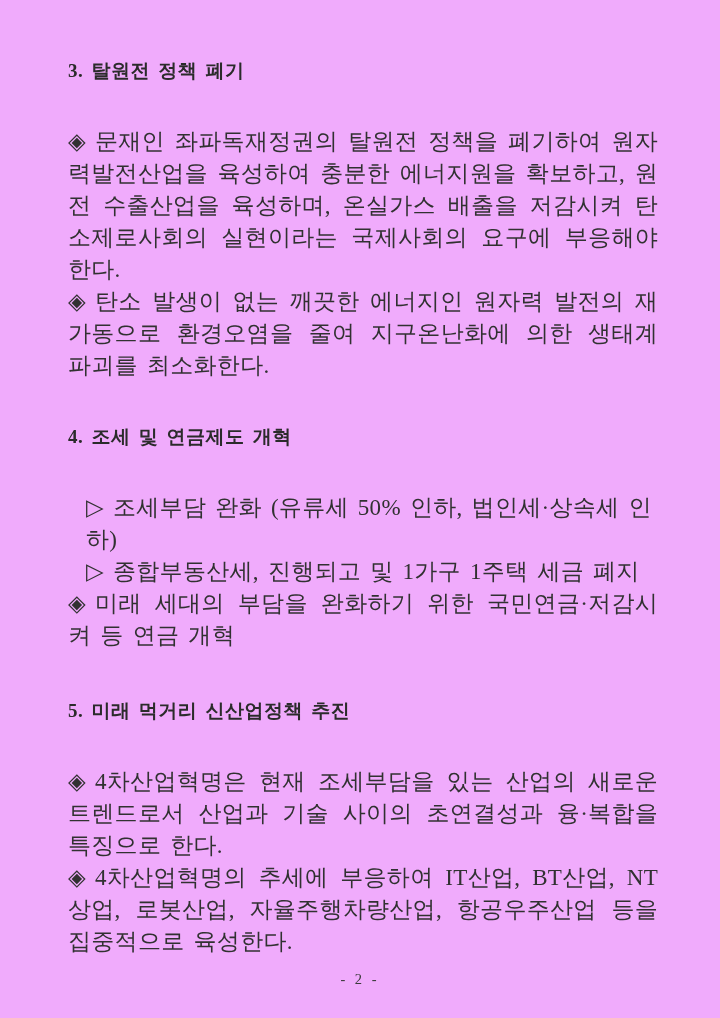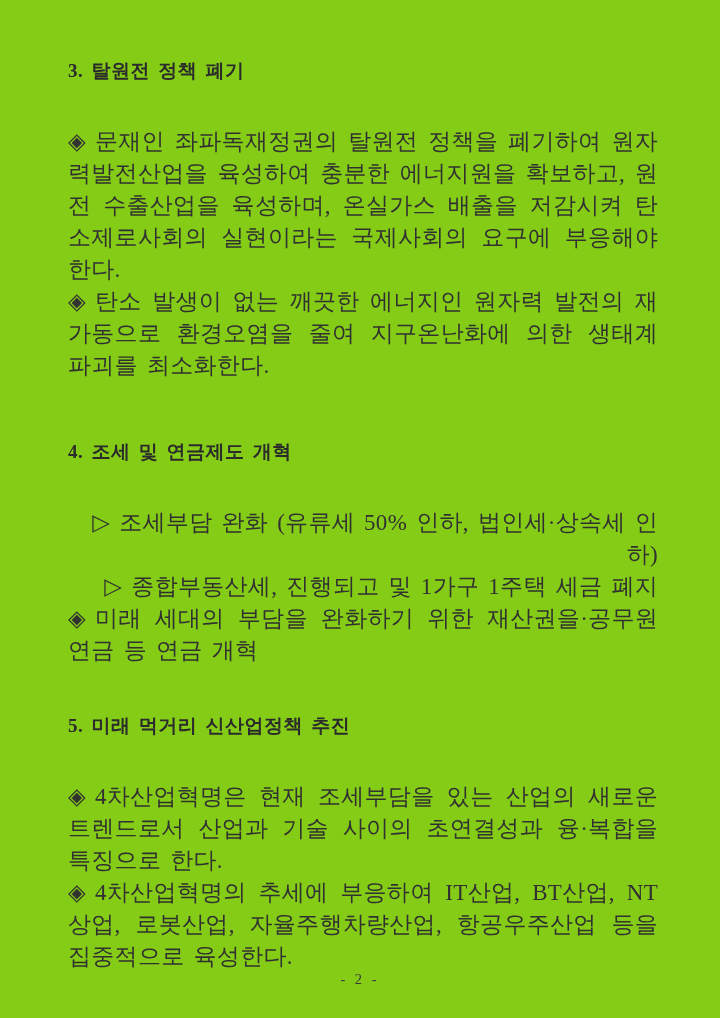--- a/index.html
+++ b/index.html
@@ -5,28 +5,28 @@
   html, body {
     margin: 0;
     padding: 0;
     background: #ffffff;
   }
   .page {
     position: relative;
     width: 720px;
     height: 1018px;
     box-sizing: border-box;
-    background: #84cc16;
+    background: #f0abfc;
     padding: 58px 62px 0 68px;
     overflow: hidden;
     font-family: "Liberation Serif", "DejaVu Serif", serif;
     color: #313131;
   }
   .section { margin: 0; }
-  .section + .section.gap-a { margin-top: 57px; }
+  .section + .section.gap-a { margin-top: 42px; }
   .section + .section.gap-b { margin-top: 46px; }
   .section-heading {
     margin: 0;
     font-size: 19px;
     line-height: 26px;
     font-weight: bold;
     letter-spacing: 0.5px;
     word-spacing: 3px;
     color: #2b2b2b;
   }
@@ -34,21 +34,21 @@
   .item {
     margin: 0;
     font-size: 23px;
     line-height: 32px;
     text-align: justify;
     letter-spacing: 0.3px;
     word-spacing: 3px;
   }
   .item.sub {
     padding-left: 18px;
-    text-align: right;
+    text-align: left;
   }
   .marker {
     display: inline;
     margin-right: 9px;
   }
   .footer {
     position: absolute;
     left: 0;
     right: 0;
     bottom: 30px;
@@ -79,21 +79,21 @@
   <div class="section gap-a">
     <h2 class="section-heading">4. 조세 및 연금제도 개혁</h2>
     <div class="section-body">
       <p class="item sub">
         <span class="marker">▷</span><span>조세부담 완화 (유류세 50% 인하, 법인세·상속세 인하)</span>
       </p>
       <p class="item sub">
         <span class="marker">▷</span><span>종합부동산세, 진행되고 및 1가구 1주택 세금 폐지</span>
       </p>
       <p class="item">
-        <span class="marker">◈</span><span>미래 세대의 부담을 완화하기 위한 재산권을·공무원연금 등 연금 개혁</span>
+        <span class="marker">◈</span><span>미래 세대의 부담을 완화하기 위한 국민연금·저감시켜 등 연금 개혁</span>
       </p>
     </div>
   </div>
 
   <div class="section gap-b">
     <h2 class="section-heading">5. 미래 먹거리 신산업정책 추진</h2>
     <div class="section-body">
       <p class="item">
         <span class="marker">◈</span><span>4차산업혁명은 현재 조세부담을 있는 산업의 새로운 트렌드로서 산업과 기술 사이의 초연결성과 융·복합을 특징으로 한다.</span>
       </p>

